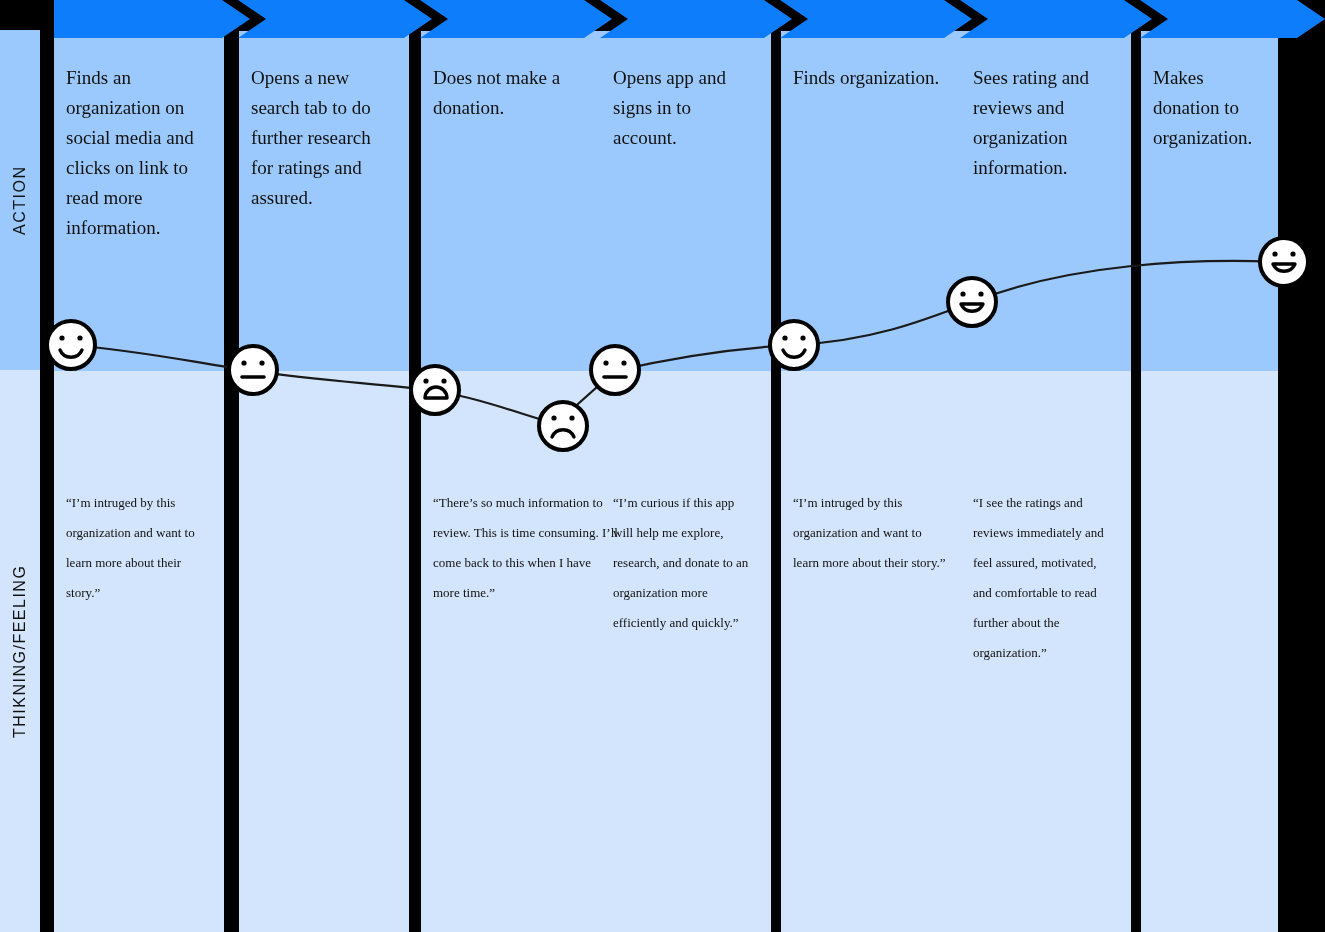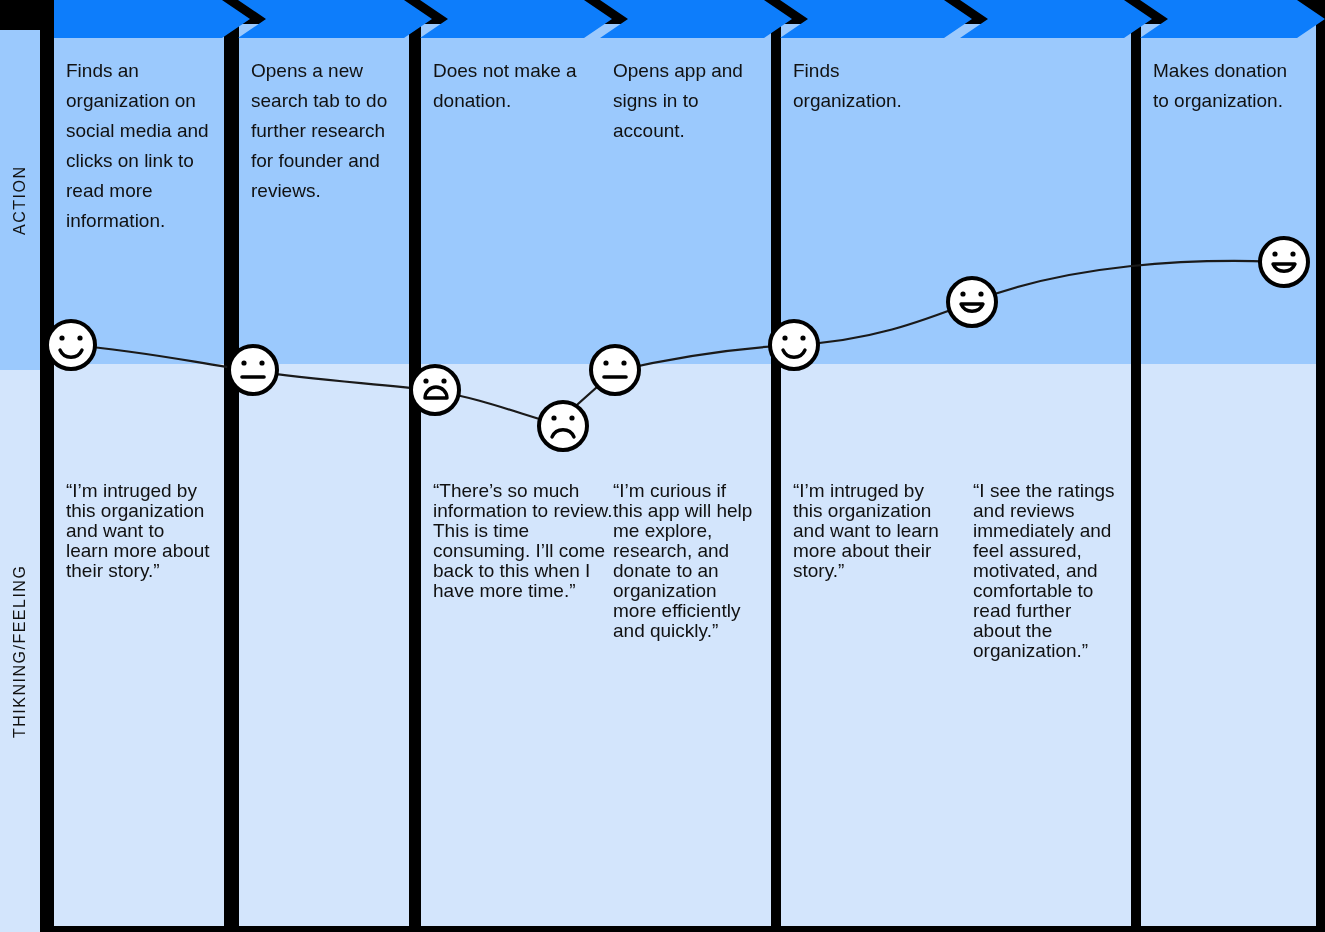--- a/index.html
+++ b/index.html
@@ -17,33 +17,33 @@
   .rail-feel{top:370px;height:562px;background:#D3E5FC;}
   .rail-label{
     position:absolute;left:0;top:0;width:40px;height:100%;
     display:flex;align-items:center;justify-content:center;
     color:#111;font-size:16px;letter-spacing:1.5px;
     writing-mode:vertical-rl;transform:rotate(180deg);
     white-space:nowrap;
   }
 
   
-  .col{position:absolute;top:24px;width:170px;height:902px;}
+  .col{position:absolute;top:31px;width:170px;height:902px;font-family:Liberation Serif, serif;}
   .col .band-action{position:absolute;left:0;top:0;width:100%;height:340px;background:#9BC9FD;}
   .col .band-feel{position:absolute;left:0;top:340px;width:100%;height:562px;background:#D3E5FC;}
 
   .action-text{
     position:absolute;left:0;top:0;width:100%;
     box-sizing:border-box;padding:32px 14px 0 12px;
     font-size:19px;line-height:30px;color:#111;z-index:3;
   }
   .feel-text{
     position:absolute;left:0;top:340px;width:100%;
     box-sizing:border-box;padding:117px 14px 0 12px;
-    font-size:19px;line-height:20px;color:#111;z-index:3;
+    font-size:13px;line-height:30px;color:#111;z-index:3;
   }
 
   
   .chev-strip{position:absolute;left:54px;top:0;width:1271px;height:38px;z-index:6;}
 
   
   .curve{position:absolute;left:0;top:0;width:1325px;height:932px;z-index:8;pointer-events:none;}
 </style>
 </head>
 <body>
@@ -60,21 +60,21 @@
   <div class="col" style="left:54px;">
     <div class="band-action"></div>
     <div class="band-feel"></div>
     <div class="action-text">Finds an organization on social media and clicks on link to read more information.</div>
     <div class="feel-text">“I’m intruged by this organization and want to learn more about their story.”</div>
   </div>
 
   <div class="col" style="left:239px;">
     <div class="band-action"></div>
     <div class="band-feel"></div>
-    <div class="action-text">Opens a new search tab to do further research for founder and reviews.</div>
+    <div class="action-text">Opens a new search tab to do further research for ratings and assured.</div>
   </div>
 
   <div class="col" style="left:421px;padding-left:43px;">
     <div class="band-action"></div>
     <div class="band-feel"></div>
     <div class="action-text">Does not make a donation.</div>
     <div class="feel-text">“There’s so much information to review. This is time consuming. I’ll come back to this when I have more time.”</div>
   </div>
 
   <div class="col" style="left:601px;">
@@ -87,24 +87,25 @@
   <div class="col" style="left:781px;padding-left:12px;">
     <div class="band-action"></div>
     <div class="band-feel"></div>
     <div class="action-text">Finds organization.</div>
     <div class="feel-text">“I’m intruged by this organization and want to learn more about their story.”</div>
   </div>
 
   <div class="col" style="left:961px;">
     <div class="band-action"></div>
     <div class="band-feel"></div>
+    <div class="action-text">Sees rating and reviews and organization information.</div>
     <div class="feel-text">“I see the ratings and reviews immediately and feel assured, motivated, and comfortable to read further about the organization.”</div>
   </div>
 
-  <div class="col" style="left:1141px;width:137px;padding-left:38px;">
+  <div class="col" style="left:1141px;width:137px;">
     <div class="band-action"></div>
     <div class="band-feel"></div>
     <div class="action-text">Makes donation to organization.</div>
   </div>
 
   <svg class="chev-strip" viewBox="0 0 1271 38" preserveAspectRatio="none">
     <g>
       <path d="M0,0 H168 L196,19 L168,38 H0 Z" fill="#0D7DFB"></path>
       <path d="M184,0 H350 L378,19 L350,38 H184 L212,19 Z" fill="#0D7DFB"></path>
       <path d="M366,0 H530 L558,19 L530,38 H366 L394,19 Z" fill="#0D7DFB"></path>

